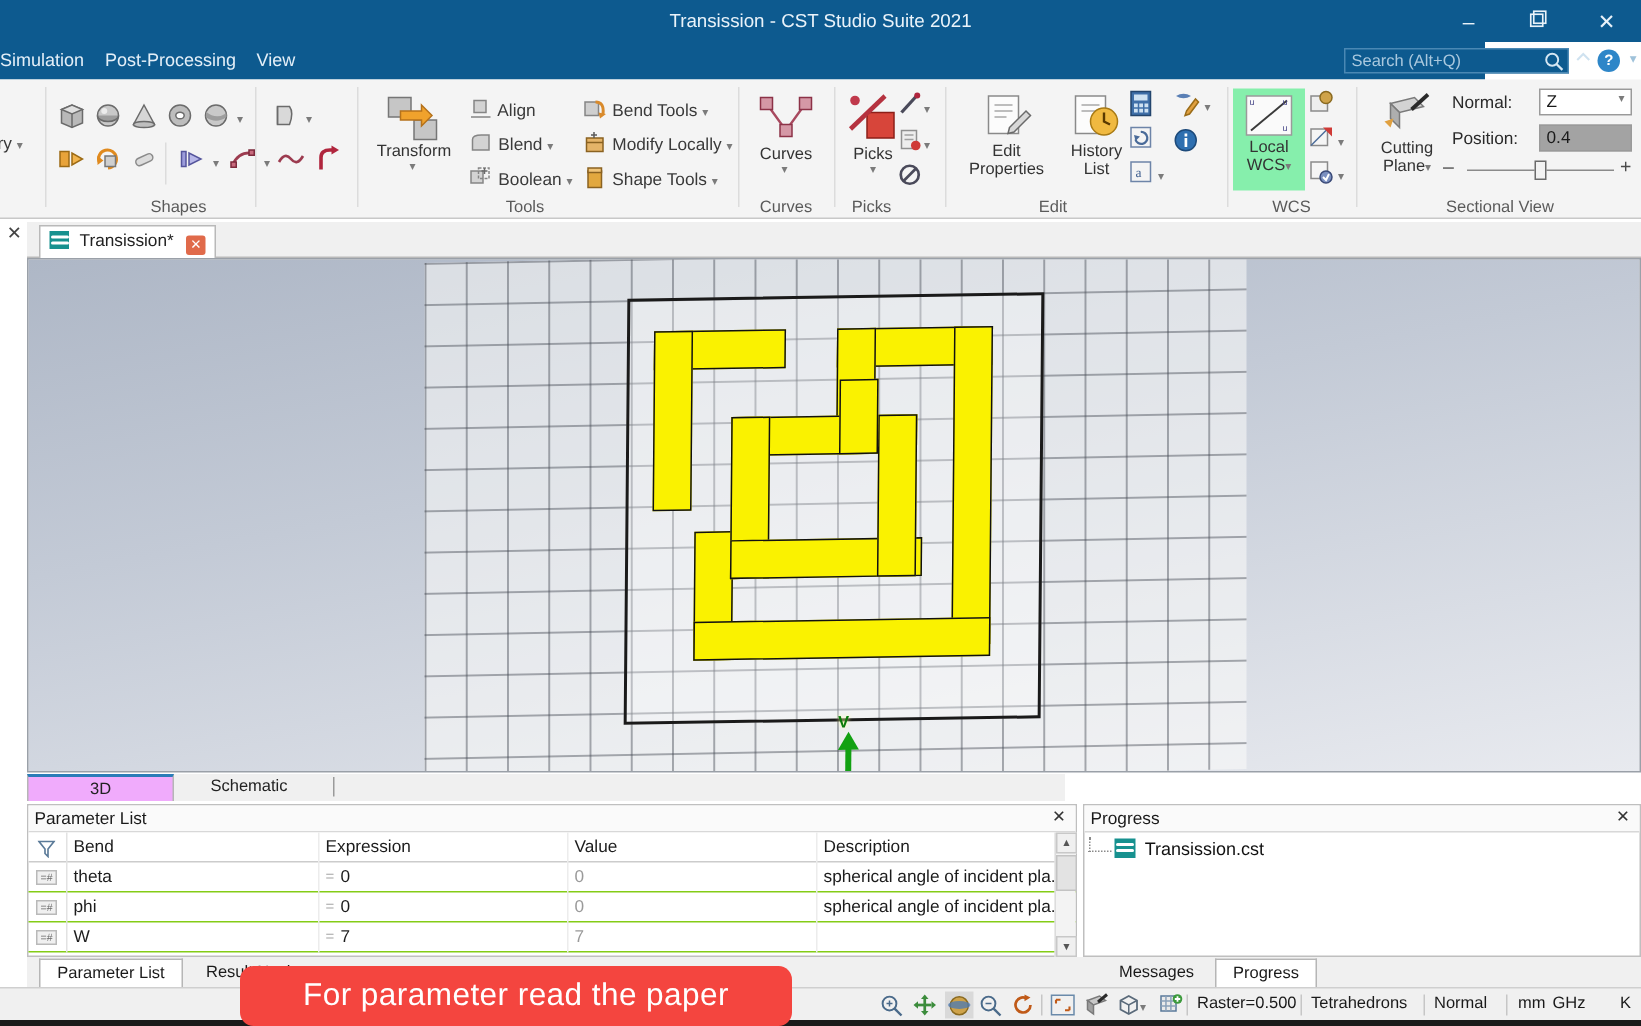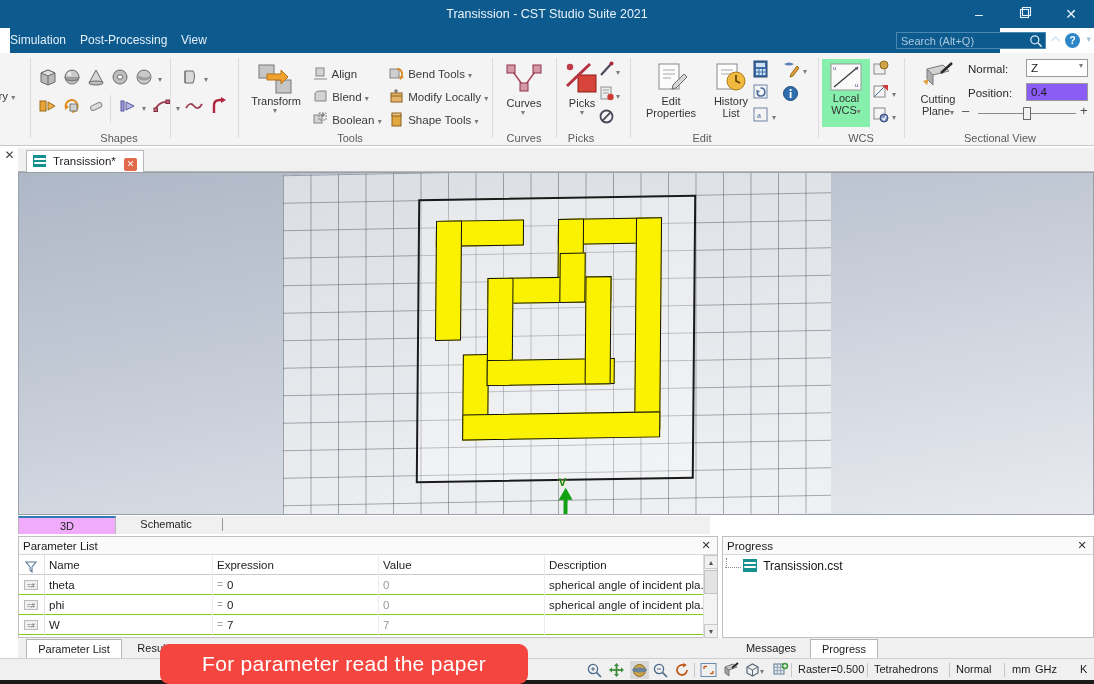--- a/index.html
+++ b/index.html
@@ -29,21 +29,20 @@
     cursor: default;
   }
   .win-min { right: 92px; }
   .win-max { right: 46px; }
   .win-close { right: 0; }
 
   
   .menubar {
     position: absolute; left: 0; top: 28px; width: 990px; height: 25px;
     background: #0d5a8f;
-    margin-left: 10px;
   }
   .menu-item {
     position: absolute; top: 0; height: 25px; line-height: 25px;
     color: #e4eff8; font-size: 12px; padding: 0 8px; white-space: nowrap;
   }
 
   .search-box {
     position: absolute; right: 48px; top: 32px; width: 150px; height: 17px;
     border: 1px solid #4a88b4; background: #0d5a8f;
   }
@@ -679,21 +678,21 @@
         <span>Plane</span><span class="dd">▾</span>
       </div>
 
       <div style="position:absolute; left:62px; top:10px; font-size:11.5px; color:#2a2a2a;">Normal:</div>
       <div style="position:absolute; left:120px; top:6px; width:62px; height:18px; background:#fff; border:1px solid #9a9a9a;">
         <span style="position:absolute; left:4px; top:0; line-height:17px; font-size:11.5px; color:#1a1a1a;">Z</span>
         <span class="dd" style="position:absolute; right:4px; top:1px;">▾</span>
       </div>
 
       <div style="position:absolute; left:62px; top:34px; font-size:11.5px; color:#2a2a2a;">Position:</div>
-      <div style="position:absolute; left:120px; top:30px; width:62px; height:18px; background:#8b5cf6; border:1px solid #9a9a9a;">
+      <div style="position:absolute; left:120px; top:30px; width:62px; height:18px; background:#a3a3a3; border:1px solid #9a9a9a;">
         <span style="position:absolute; left:4px; top:0; line-height:17px; font-size:11.5px; color:#1a1a1a;">0.4</span>
       </div>
 
       <div style="position:absolute; left:62px; top:52px; width:120px; height:18px;">
         <span style="position:absolute; left:-6px; top:-2px; font-size:13px; color:#4a4a4a;">–</span>
         <div style="position:absolute; left:10px; top:8px; width:98px; height:1px; background:#8a8a8a;"></div>
         <div style="position:absolute; left:55px; top:2px; width:8px; height:13px; background:#f2f2f2; border:1px solid #6a6a6a;"></div>
         <span style="position:absolute; left:112px; top:-2px; font-size:13px; color:#4a4a4a;">+</span>
       </div>
       <div class="rgroup-label" style="left:0; width:188px;">Sectional View</div>
@@ -757,21 +756,21 @@
 
     <div class="ptable">
       <div class="prow hdr">
         <div class="pc pc-c0">
           <span class="filter-ic">
             <svg width="12" height="12" viewBox="0 0 12 12">
               <polygon points="1,1 11,1 7,6 7,11 5,9 5,6" fill="none" stroke="#5b7b99" stroke-width="1.1"></polygon>
             </svg>
           </span>
         </div>
-        <div class="pc pc-c1">Name</div>
+        <div class="pc pc-c1">Bend</div>
         <div class="pc pc-c2">Expression</div>
         <div class="pc pc-c4">Description</div>
         <div class="pc pc-c3">Value</div>
       </div>
 
       <div class="prow">
         <div class="pc pc-c0">
             <span class="pbul">=#</span>
           </div>
         <div class="pc pc-c1">theta</div>

